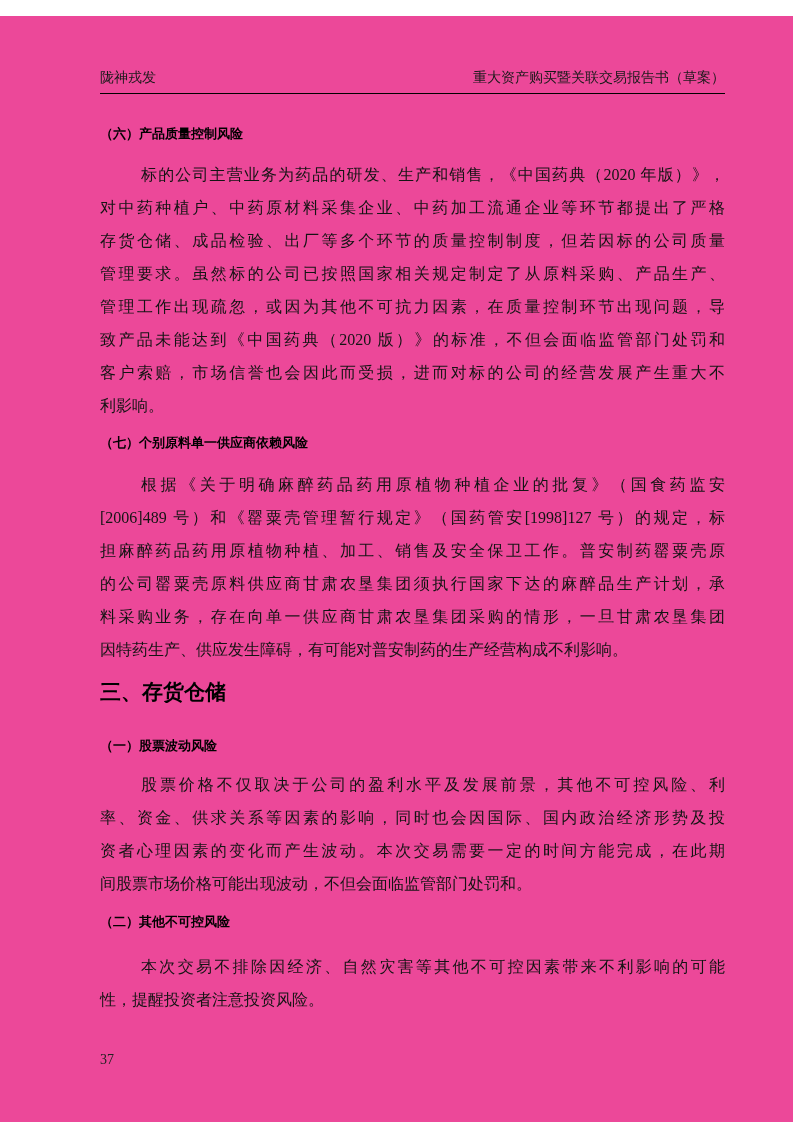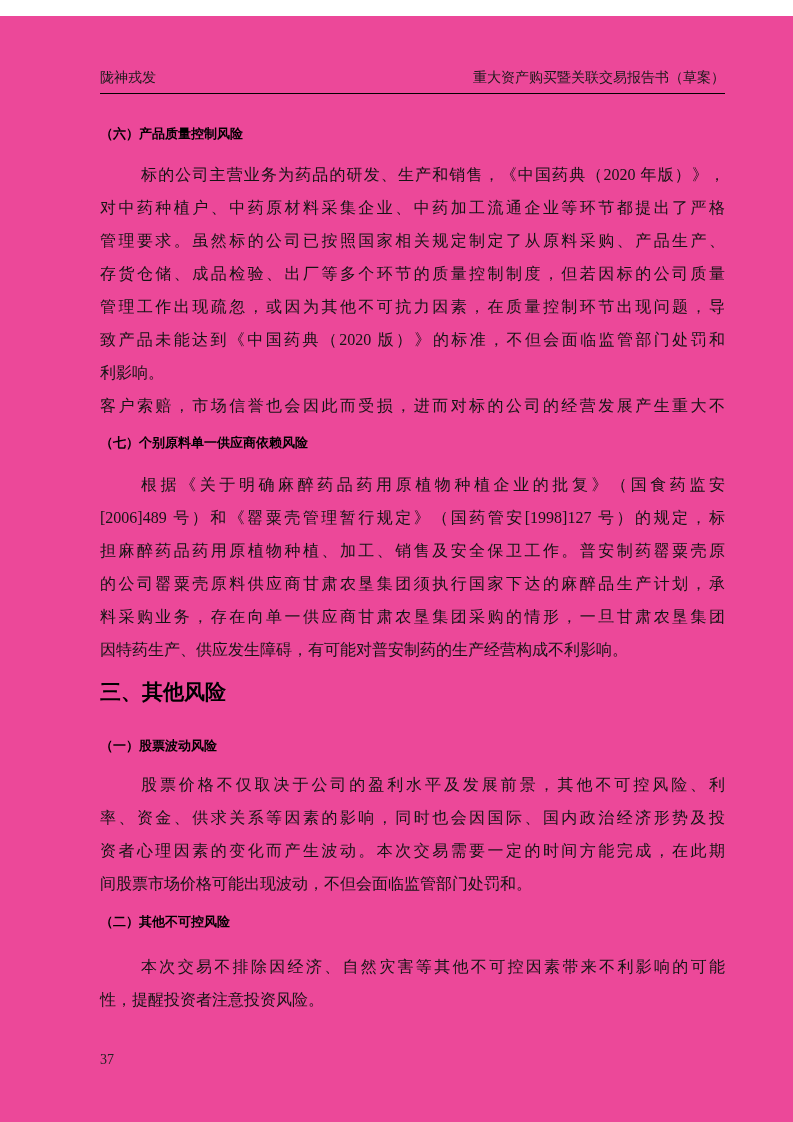--- a/index.html
+++ b/index.html
@@ -69,40 +69,40 @@
   <div class="doc-header">
     <span>陇神戎发</span>
     <span>重大资产购买暨关联交易报告书（草案）</span>
   </div>
 
   <h2 class="sub" style="margin-top:27px">（六）产品质量控制风险</h2>
 
   <div class="para" style="margin-top:11px">
       <div class="line first">标的公司主营业务为药品的研发、生产和销售，《中国药典（2020 年版）》，</div>
       <div class="line">对中药种植户、中药原材料采集企业、中药加工流通企业等环节都提出了严格</div>
+      <div class="line">存货仓储、成品检验、出厂等多个环节的质量控制制度，但若因标的公司质量</div>
       <div class="line">管理要求。虽然标的公司已按照国家相关规定制定了从原料采购、产品生产、</div>
-      <div class="line">存货仓储、成品检验、出厂等多个环节的质量控制制度，但若因标的公司质量</div>
       <div class="line">管理工作出现疏忽，或因为其他不可抗力因素，在质量控制环节出现问题，导</div>
       <div class="line">致产品未能达到《中国药典（2020 版）》的标准，不但会面临监管部门处罚和</div>
+      <div class="line">客户索赔，市场信誉也会因此而受损，进而对标的公司的经营发展产生重大不</div>
       <div class="line last">利影响。</div>
-      <div class="line">客户索赔，市场信誉也会因此而受损，进而对标的公司的经营发展产生重大不</div>
     </div>
 
   <h2 class="sub" style="margin-top:8px">（七）个别原料单一供应商依赖风险</h2>
 
   <div class="para" style="margin-top:12px">
       <div class="line first">根据《关于明确麻醉药品药用原植物种植企业的批复》（国食药监安</div>
       <div class="line">[2006]489 号）和《罂粟壳管理暂行规定》（国药管安[1998]127 号）的规定，标</div>
       <div class="line">担麻醉药品药用原植物种植、加工、销售及安全保卫工作。普安制药罂粟壳原</div>
       <div class="line">的公司罂粟壳原料供应商甘肃农垦集团须执行国家下达的麻醉品生产计划，承</div>
       <div class="line">料采购业务，存在向单一供应商甘肃农垦集团采购的情形，一旦甘肃农垦集团</div>
       <div class="line last">因特药生产、供应发生障碍，有可能对普安制药的生产经营构成不利影响。</div>
     </div>
 
-  <h1 class="sec" style="margin-top:11px">三、其他风险</h1>
+  <h1 class="sec" style="margin-top:11px">三、存货仓储</h1>
 
   <h2 class="sub" style="margin-top:26px">（一）股票波动风险</h2>
 
   <div class="para" style="margin-top:9px">
       <div class="line first">股票价格不仅取决于公司的盈利水平及发展前景，其他不可控风险、利</div>
       <div class="line">率、资金、供求关系等因素的影响，同时也会因国际、国内政治经济形势及投</div>
       <div class="line">资者心理因素的变化而产生波动。本次交易需要一定的时间方能完成，在此期</div>
       <div class="line last">间股票市场价格可能出现波动，不但会面临监管部门处罚和。</div>
     </div>
 

